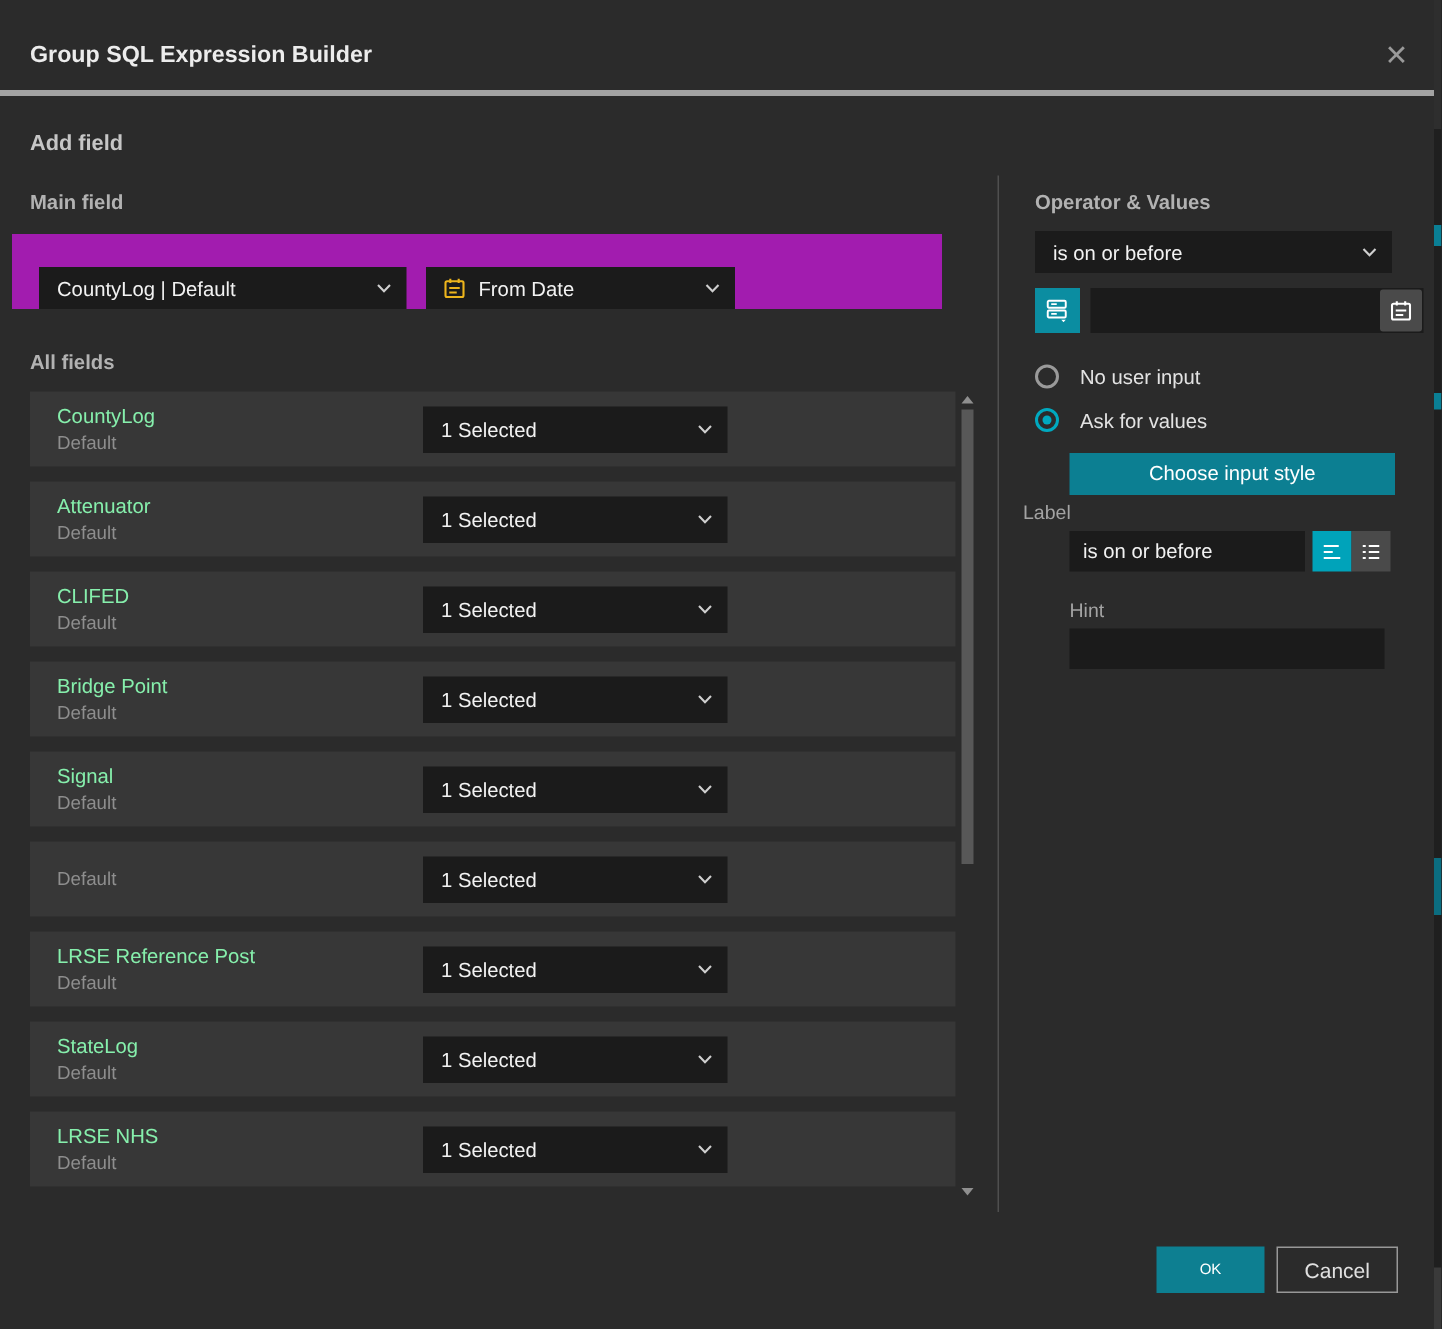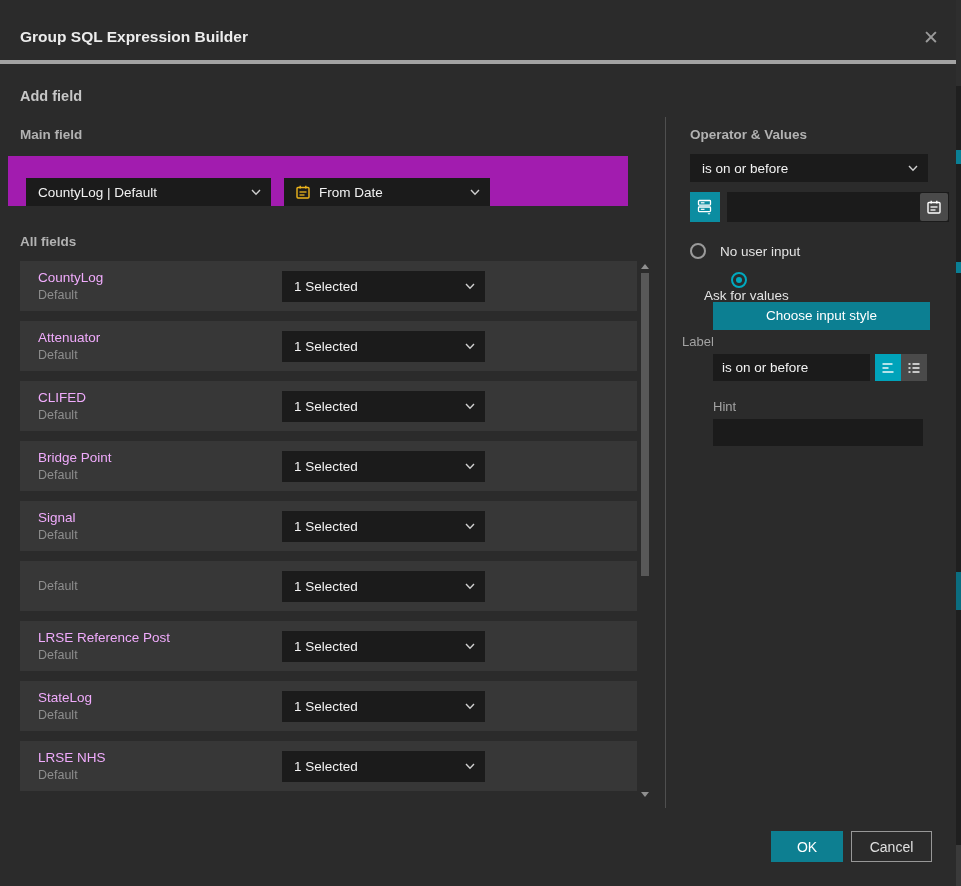--- a/index.html
+++ b/index.html
@@ -63,21 +63,21 @@
   .mf-select2 { width:206px; margin-left:13px; }
   .mf-select2 .cal { margin-right:9px; }
 
   
   .fields-list { position:absolute; left:20px; top:261px; width:617px; }
   .field-row {
     background:#373737; height:50px; margin-bottom:10px;
     display:flex; align-items:center;
   }
   .field-info { width:262px; padding-left:18px; }
-  .field-name { color:#f0abfc; font-size:13.5px; margin-bottom:3px; }
+  .field-name { color:#86efac; font-size:13.5px; margin-bottom:3px; }
   .field-sub  { color:#8e8e8e; font-size:12.5px; }
   .row-select { width:203px; height:31px; }
 
   
   .scrollbar { position:absolute; left:640px; top:262px; width:11px; height:537px; }
   .sb-up, .sb-down {
     position:absolute; left:1px; width:0; height:0; cursor:pointer;
     border-left:4.5px solid transparent; border-right:4.5px solid transparent;
   }
   .sb-up   { top:2px;    border-bottom:5px solid #8f8f8f; }
@@ -107,21 +107,21 @@
   }
   .datepick-btn {
     width:28px; height:28px; margin-right:1px; background:#4a4a4a; flex:none;
     display:flex; align-items:center; justify-content:center; cursor:pointer;
     border-radius:2px;
   }
 
   
   .radio-row { position:absolute; left:690px; display:flex; align-items:center; cursor:pointer; }
   .radio-row-1 { top:243px; }
-  .radio-row-2 { top:272px;flex-direction:column; }
+  .radio-row-2 { top:272px; }
   .radio {
     width:16px; height:16px; border-radius:50%; flex:none;
     border:2px solid #9a9a9a; background:transparent;
   }
   .radio.checked { border-color:#00a9bf; position:relative; }
   .radio.checked::after {
     content:""; position:absolute; left:3px; top:3px; width:6px; height:6px;
     border-radius:50%; background:#00a9bf;
   }
   .radio-label { margin-left:14px; color:#e3e3e3; font-size:13.5px; }
@@ -150,21 +150,21 @@
 
   .hint-input {
     position:absolute; left:713px; top:419px; width:210px; height:27px;
     background:#1b1b1b; border:none; outline:none; color:#f2f2f2;
     font:inherit; padding:0 9px;
   }
 
   
   .ok-btn {
     position:absolute; left:771px; top:831px; width:72px; height:31px;
-    background:#0d7f91; color:#fff; border:none; font:inherit; font-size:14px;
+    background:#0d7f91; color:#fff; border:none; font:inherit; font-size:10px;
     cursor:pointer;
   }
   .cancel-btn {
     position:absolute; left:851px; top:831px; width:81px; height:31px;
     background:transparent; color:#e0e0e0; border:1px solid #989898;
     font:inherit; font-size:14px; cursor:pointer;
   }
 </style>
 </head>
 <body>

